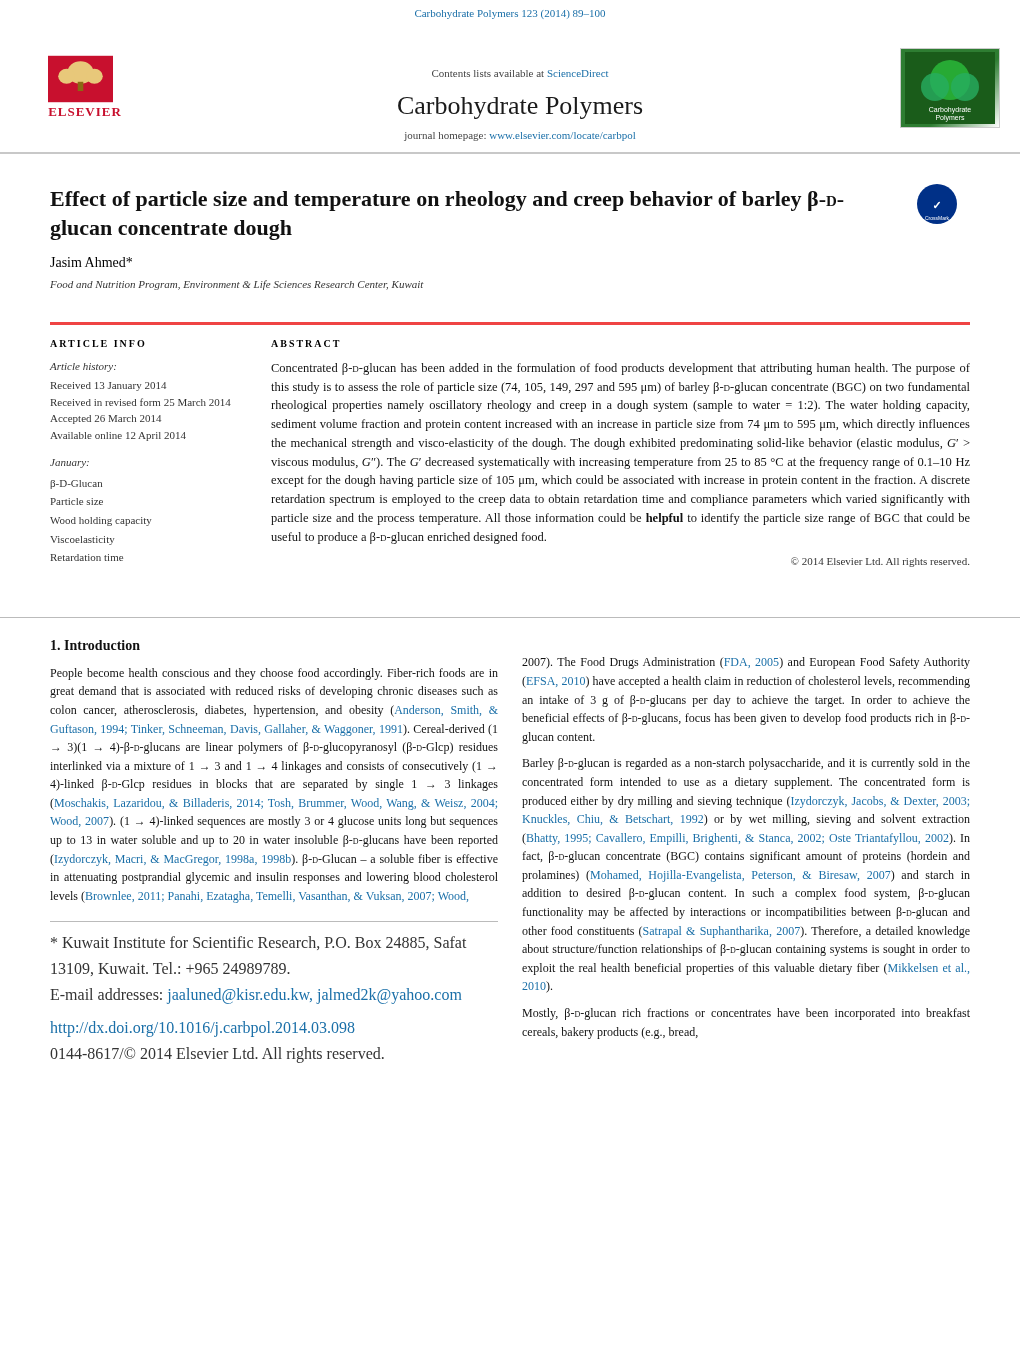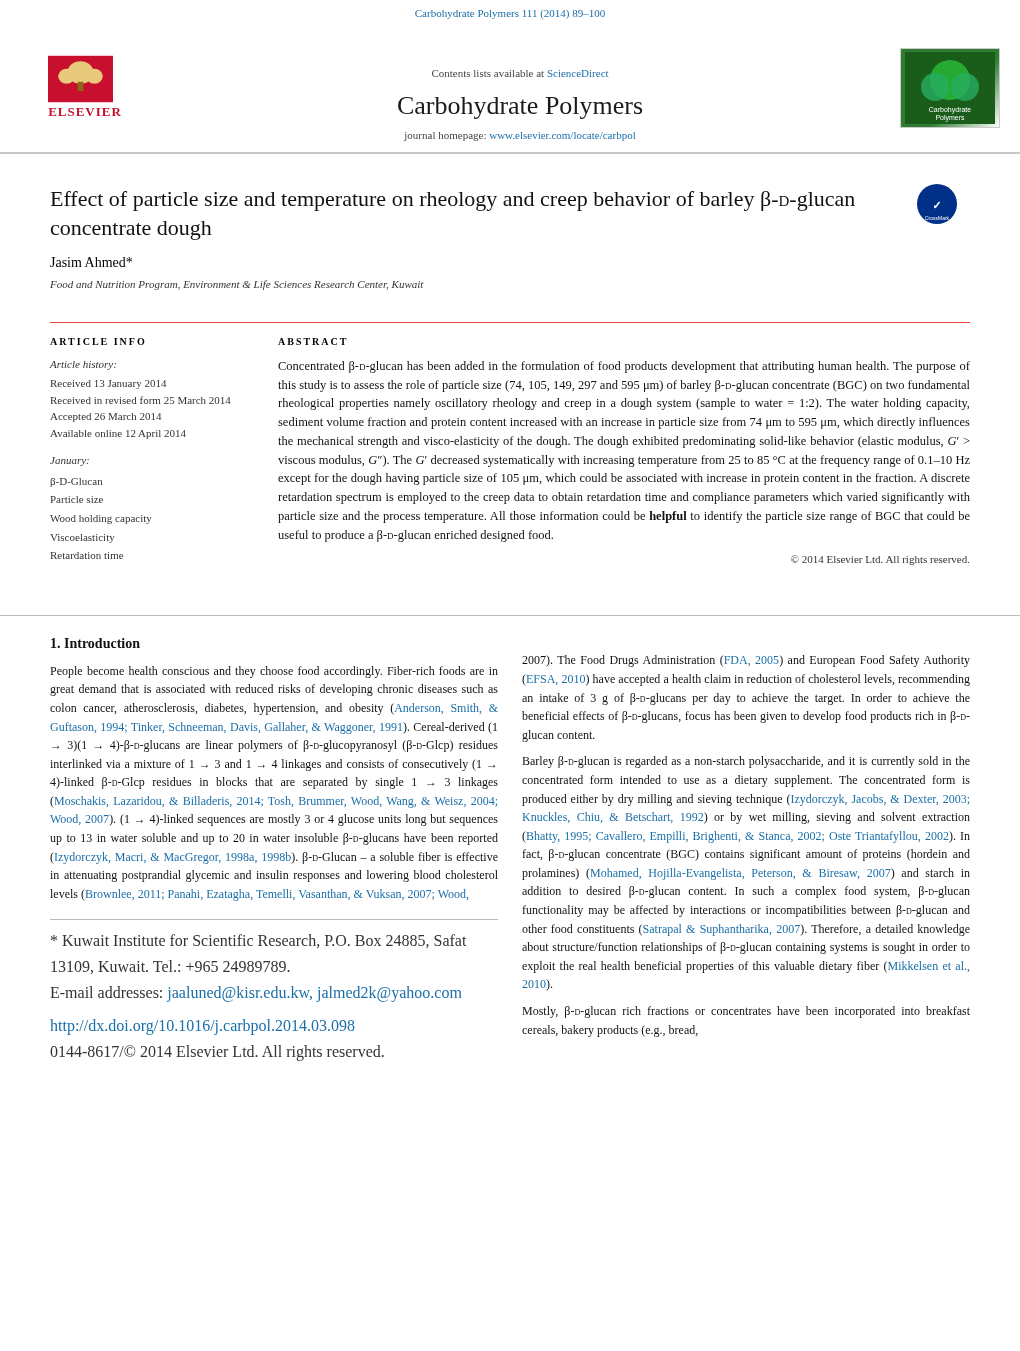--- a/index.html
+++ b/index.html
@@ -90,44 +90,44 @@
       overflow: hidden;
     }
 
     
     .page-content {
       padding: 20px 50px 20px 50px;
     }
 
     .article-title {
       font-size: 22px;
-      font-weight: normal;
+      font-weight: bold;
       margin-bottom: 10px;
       line-height: 1.35;
       color: #111;
       margin-top: 10px;
     }
 
     .author-name {
       font-size: 14px;
       margin-bottom: 4px;
     }
 
     .affiliation {
       font-size: 11px;
       font-style: italic;
       color: #333;
       margin-bottom: 14px;
     }
 
     .two-col {
       display: flex;
-      gap: 28px;
+      gap: 21px;
       margin-top: 16px;
-      border-top: 1px solid #ef4444;
+      border-top: 3px solid #ef4444;
       padding-top: 12px;
     }
 
     .left-col {
       width: 200px;
       flex-shrink: 0;
     }
 
     .right-col {
       flex: 1;
@@ -245,21 +245,21 @@
     
     .elsevier-tree {
       width: 65px;
       height: 48px;
     }
   </style>
 </head>
 <body>
 
 <div class="top-bar">
-  <span>Carbohydrate Polymers 111 (2014) 89–100</span>
+  <span>Carbohydrate Polymers 123 (2014) 89–100</span>
 </div>
 
 <div class="journal-header">
 
   <div class="elsevier-logo">
     <svg class="elsevier-tree" viewBox="0 0 70 50" xmlns="http://www.w3.org/2000/svg">
       <rect width="70" height="50" fill="#c8102e"></rect>
 
       <ellipse cx="35" cy="18" rx="14" ry="12" fill="#e8c87a"></ellipse>
       <rect x="32" y="28" width="6" height="10" fill="#8b6914"></rect>

